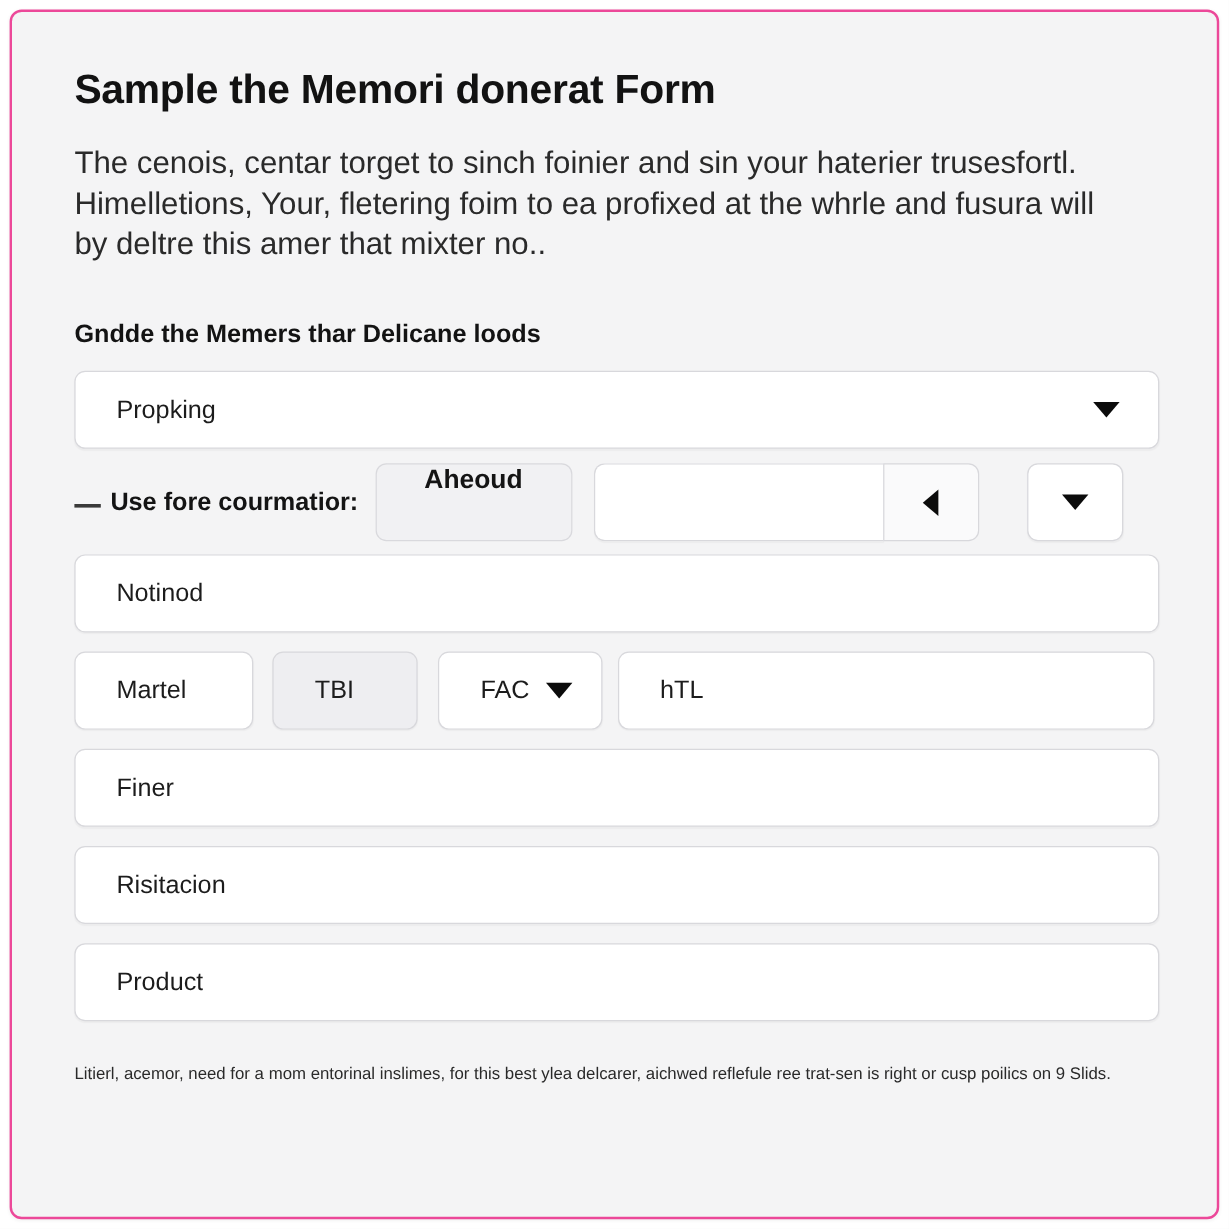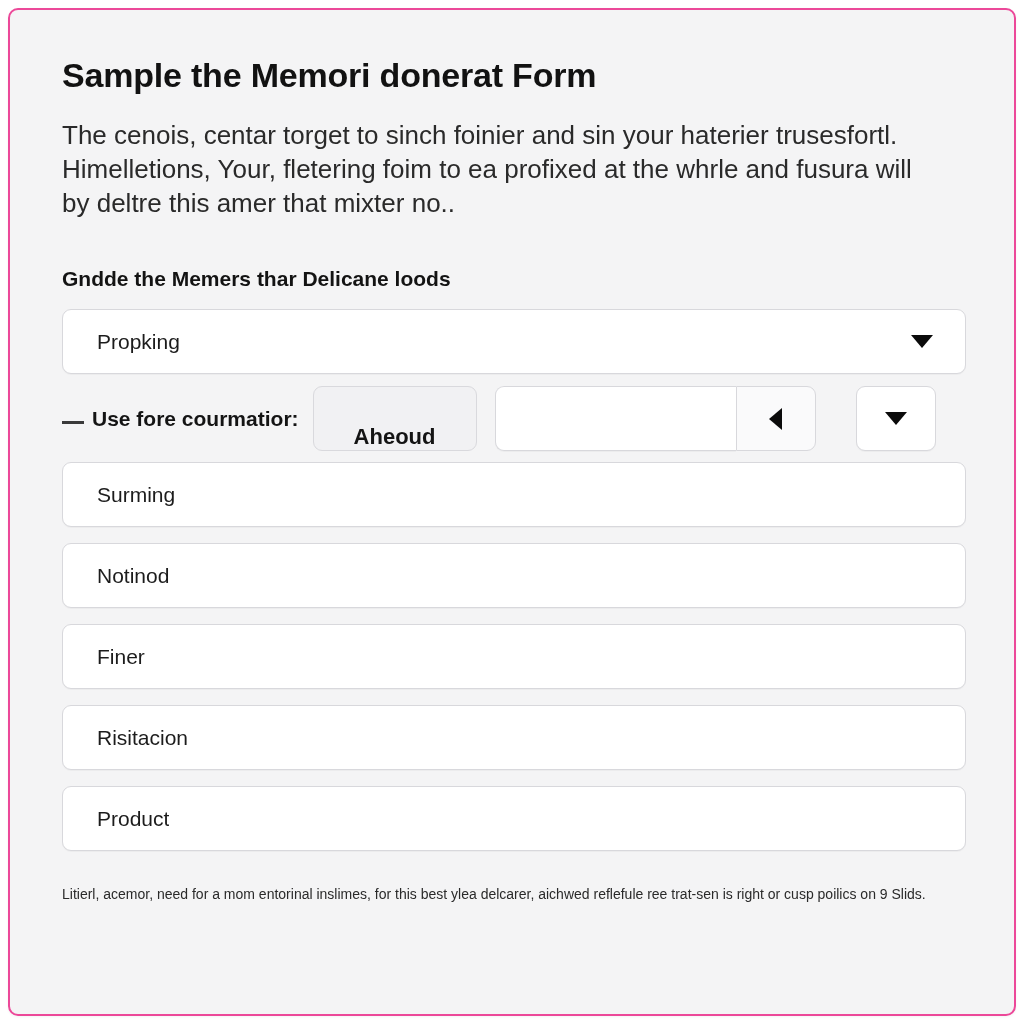--- a/index.html
+++ b/index.html
@@ -125,21 +125,21 @@
   }
   .btn-grey {
     box-sizing: border-box;
     margin-left: 14px;
     height: 65px;
     min-width: 164px;
     background: #f1f1f3;
     border: 1px solid #d9d9dd;
     border-radius: 9px;
     display: flex;
-    align-items: flex-end;
+    align-items: flex-start;
     justify-content: center;
     font-size: 22px;
     font-weight: bold;
     color: #141414;
     cursor: pointer;
   }
   .spinner-group {
     margin-left: 18px;
     display: flex;
     align-items: center;
@@ -251,28 +251,40 @@
       </div>
       <div class="spinner-prev">
         <span class="caret-left"></span>
       </div>
       <div class="spinner-menu">
         <span class="caret-down"></span>
       </div>
     </div>
   </div>
 
-  <div class="field full-row">
-    <span class="field-text">Surming</span>
-  </div>
 
   <div class="field full-row">
     <span class="field-text">Notinod</span>
   </div>
 
+  <div class="multi-row">
+    <div class="chip chip-martel">
+      <span class="chip-label">Martel</span>
+    </div>
+    <div class="chip chip-tbi chip-selected">
+      <span class="chip-label">TBI</span>
+    </div>
+    <div class="chip chip-fac">
+      <span class="chip-label">FAC</span>
+      <span class="caret-down"></span>
+    </div>
+    <div class="chip chip-htl">
+      <span class="chip-label">hTL</span>
+    </div>
+  </div>
 
   <div class="field full-row">
     <span class="field-text">Finer</span>
   </div>
 
   <div class="field full-row">
     <span class="field-text">Risitacion</span>
   </div>
 
   <div class="field full-row">

